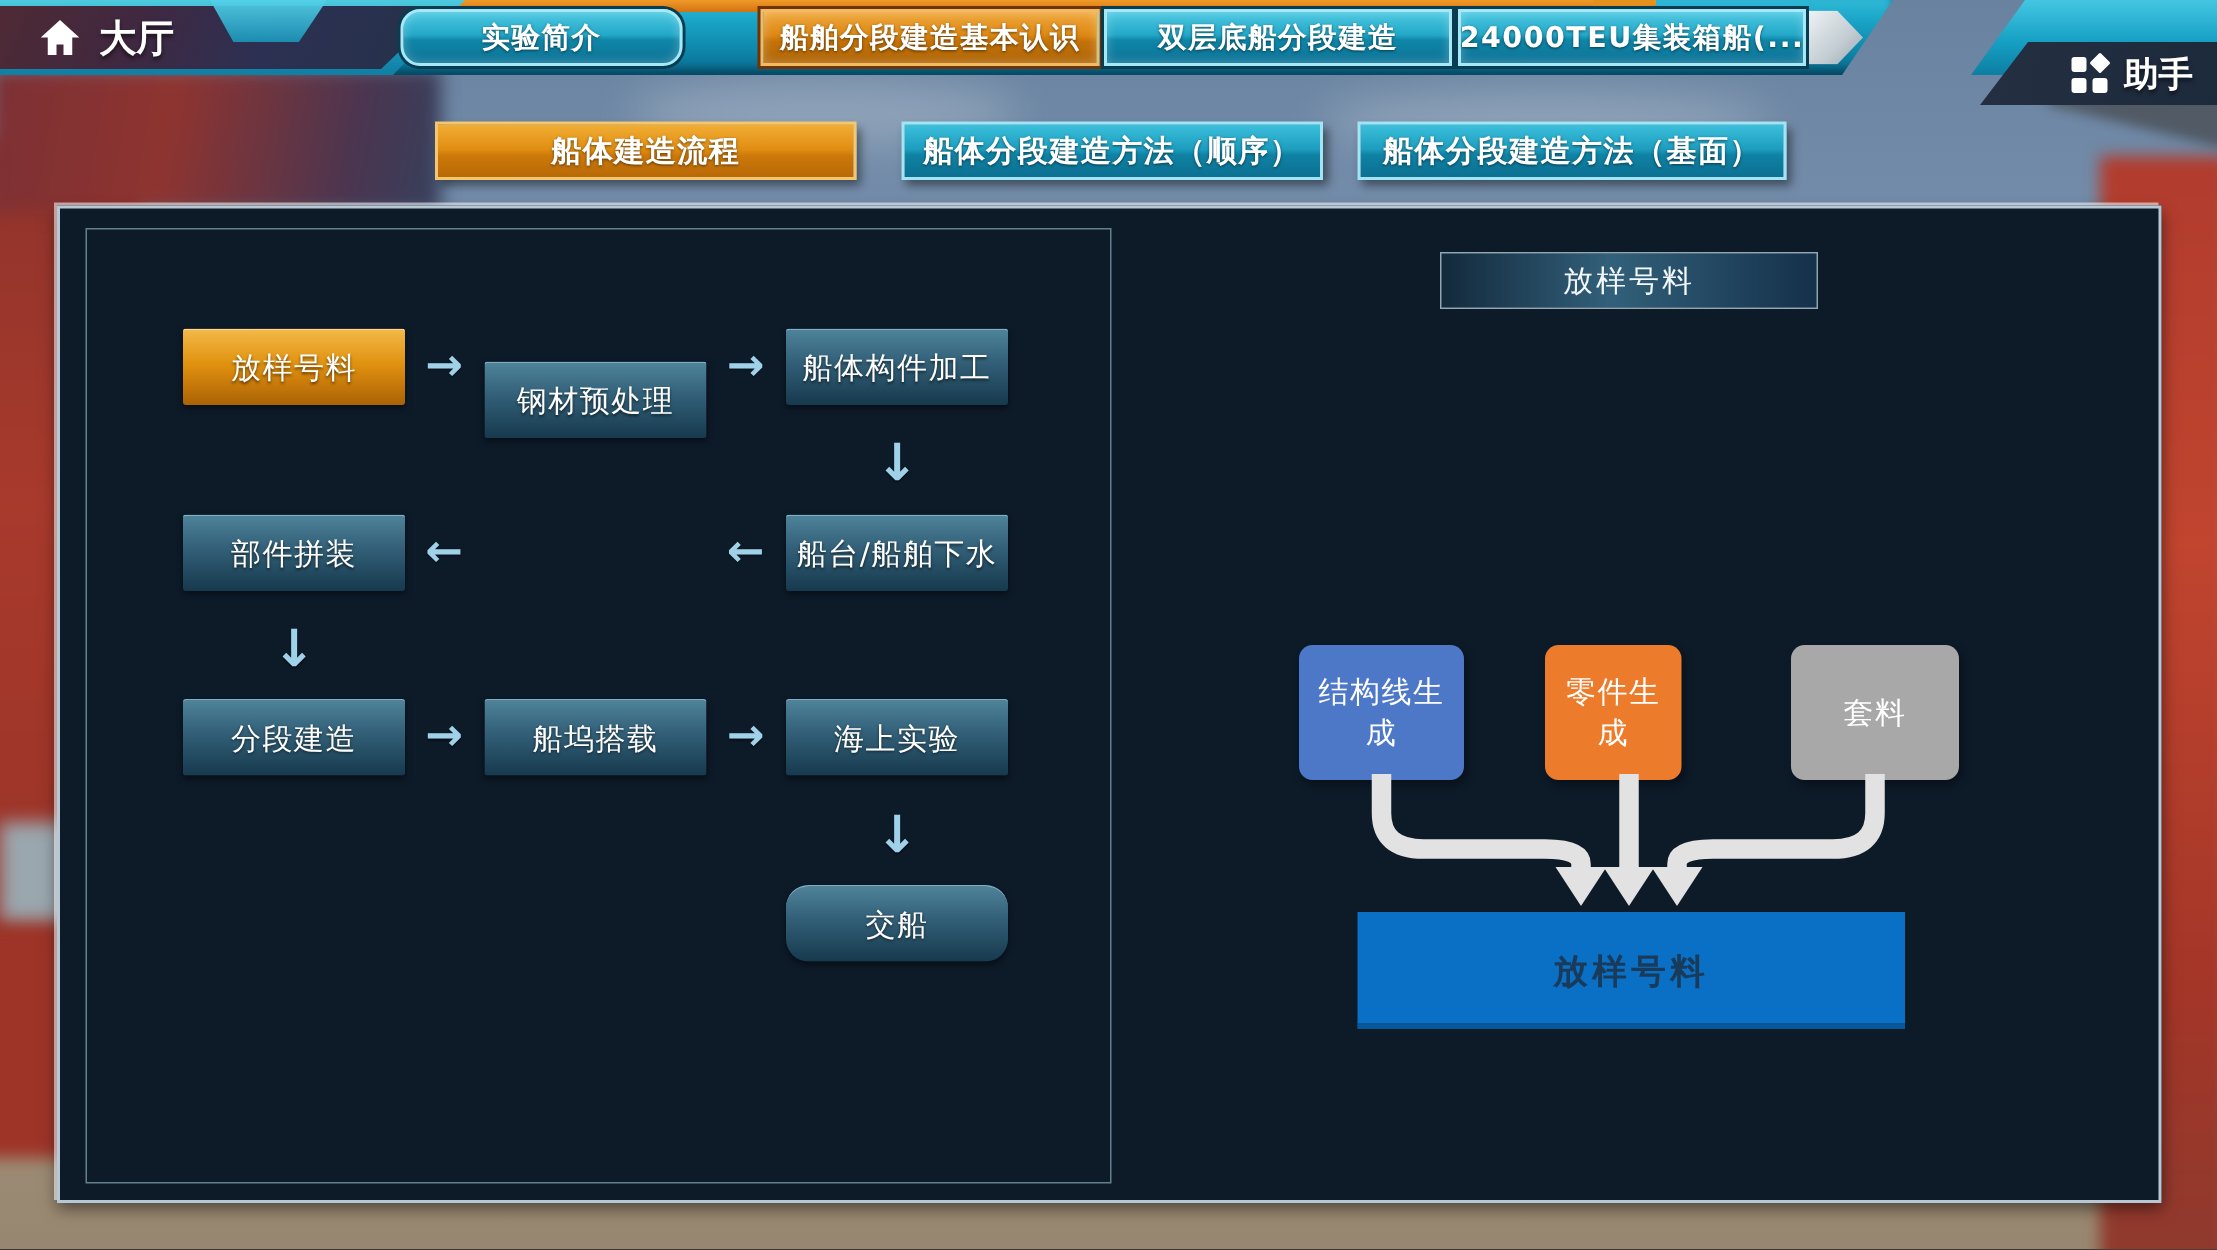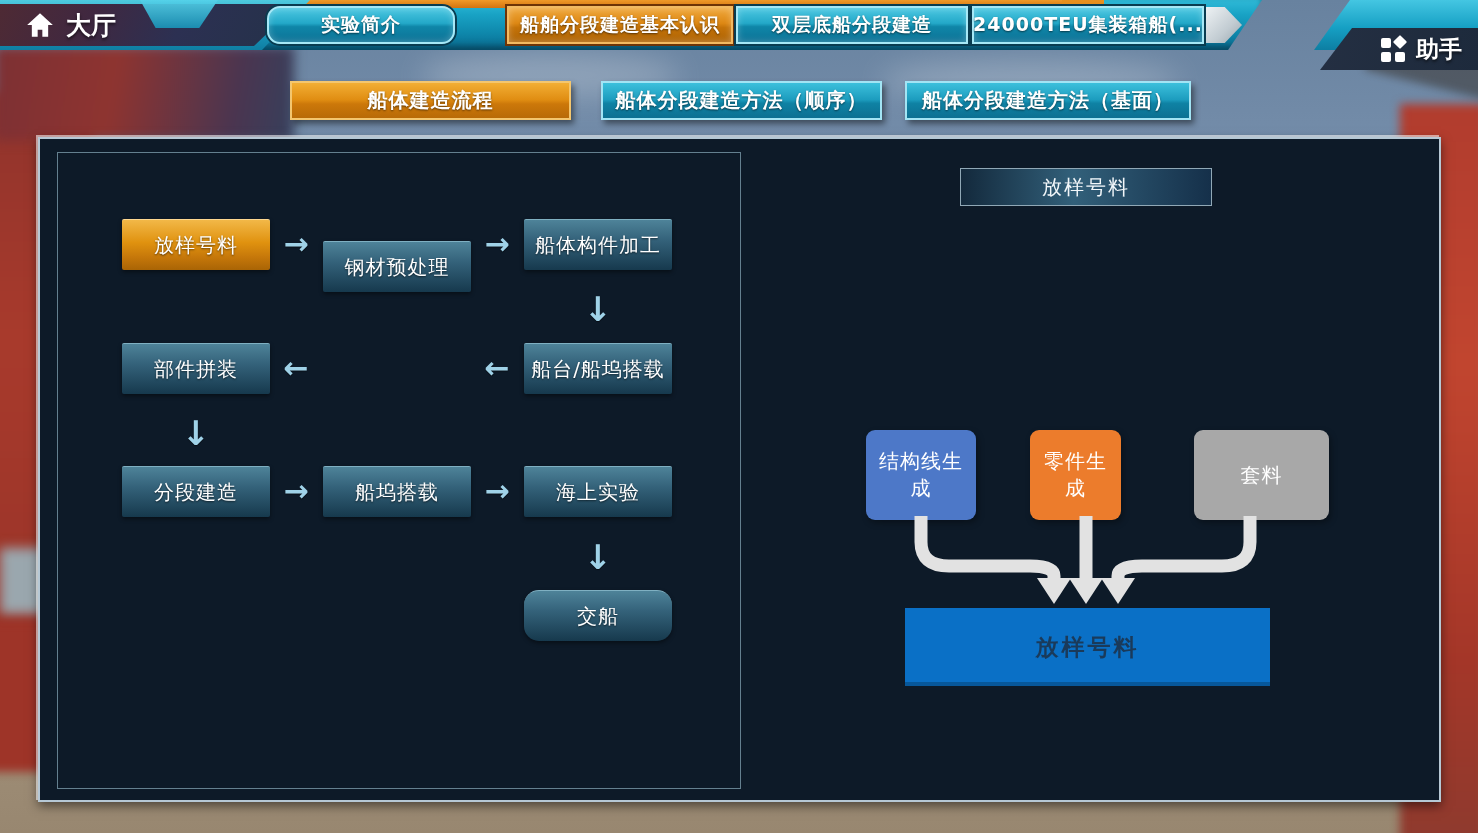--- a/index.html
+++ b/index.html
@@ -80,21 +80,21 @@
   .flow-arrow.v{width:40px;height:54px;line-height:54px;font-size:34px;}
   
   .detail-header{position:absolute;left:960px;top:168px;width:252px;height:38px;box-sizing:border-box;
      display:flex;align-items:center;justify-content:center;font-size:20px;color:#f2f7fa;letter-spacing:2px;
      background:linear-gradient(90deg,#13293c 0%,#32607a 45%,#15304a 100%);border:1px solid #90a8b6;}
   .src-box{position:absolute;top:430px;height:90px;border-radius:9px;display:flex;align-items:center;justify-content:center;
      text-align:center;color:#fff;font-size:20px;line-height:1.35;padding:0 6px;box-sizing:border-box;
      letter-spacing:1px;box-shadow:2px 3px 6px rgba(0,0,0,.35);}
   .src-blue{left:866px;width:110px;background:#4d78c8;}
   .src-orange{left:1030px;width:91px;background:#ec7c2c;}
-  .src-gray{left:1194px;width:135px;background:#a8a8a8;}
+  .src-gray{left:1194px;width:112px;background:#a8a8a8;}
   .target-box{position:absolute;left:905px;top:608px;width:365px;height:78px;background:#0a70c6;
      display:flex;align-items:center;justify-content:center;font-size:23px;font-weight:bold;color:#1a3a5a;
      letter-spacing:3px;box-shadow:inset 0 -4px 0 rgba(0,0,0,.22);}
   .converge-svg{position:absolute;left:860px;top:512px;width:420px;height:100px;}
 </style>
 </head>
 <body>
 
 <div id="stage">
 
@@ -167,21 +167,21 @@
   <div class="flow-box" style="left:323px;top:219px;margin-top:22px;">
       <span>钢材预处理</span>
     </div>
   <div class="flow-box" style="left:524px;top:219px;">
       <span>船体构件加工</span>
     </div>
   <div class="flow-box" style="left:122px;top:343px;">
       <span>部件拼装</span>
     </div>
   <div class="flow-box" style="left:524px;top:343px;">
-      <span>船台/船坞搭载</span>
+      <span>船台/船舶下水</span>
     </div>
   <div class="flow-box" style="left:122px;top:466px;">
       <span>分段建造</span>
     </div>
   <div class="flow-box" style="left:323px;top:466px;">
       <span>船坞搭载</span>
     </div>
   <div class="flow-box" style="left:524px;top:466px;">
       <span>海上实验</span>
     </div>

